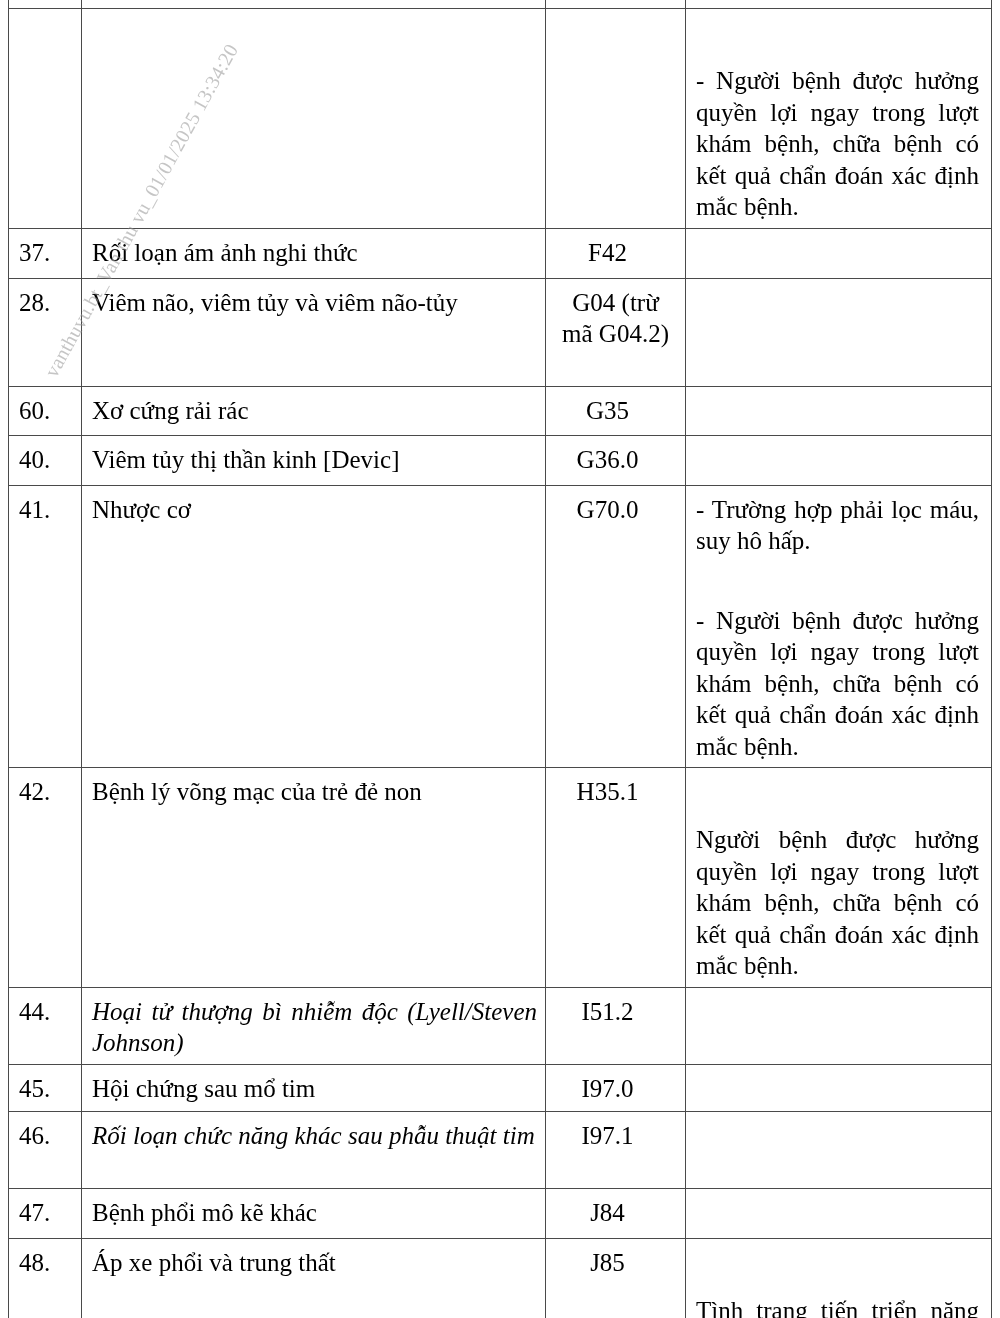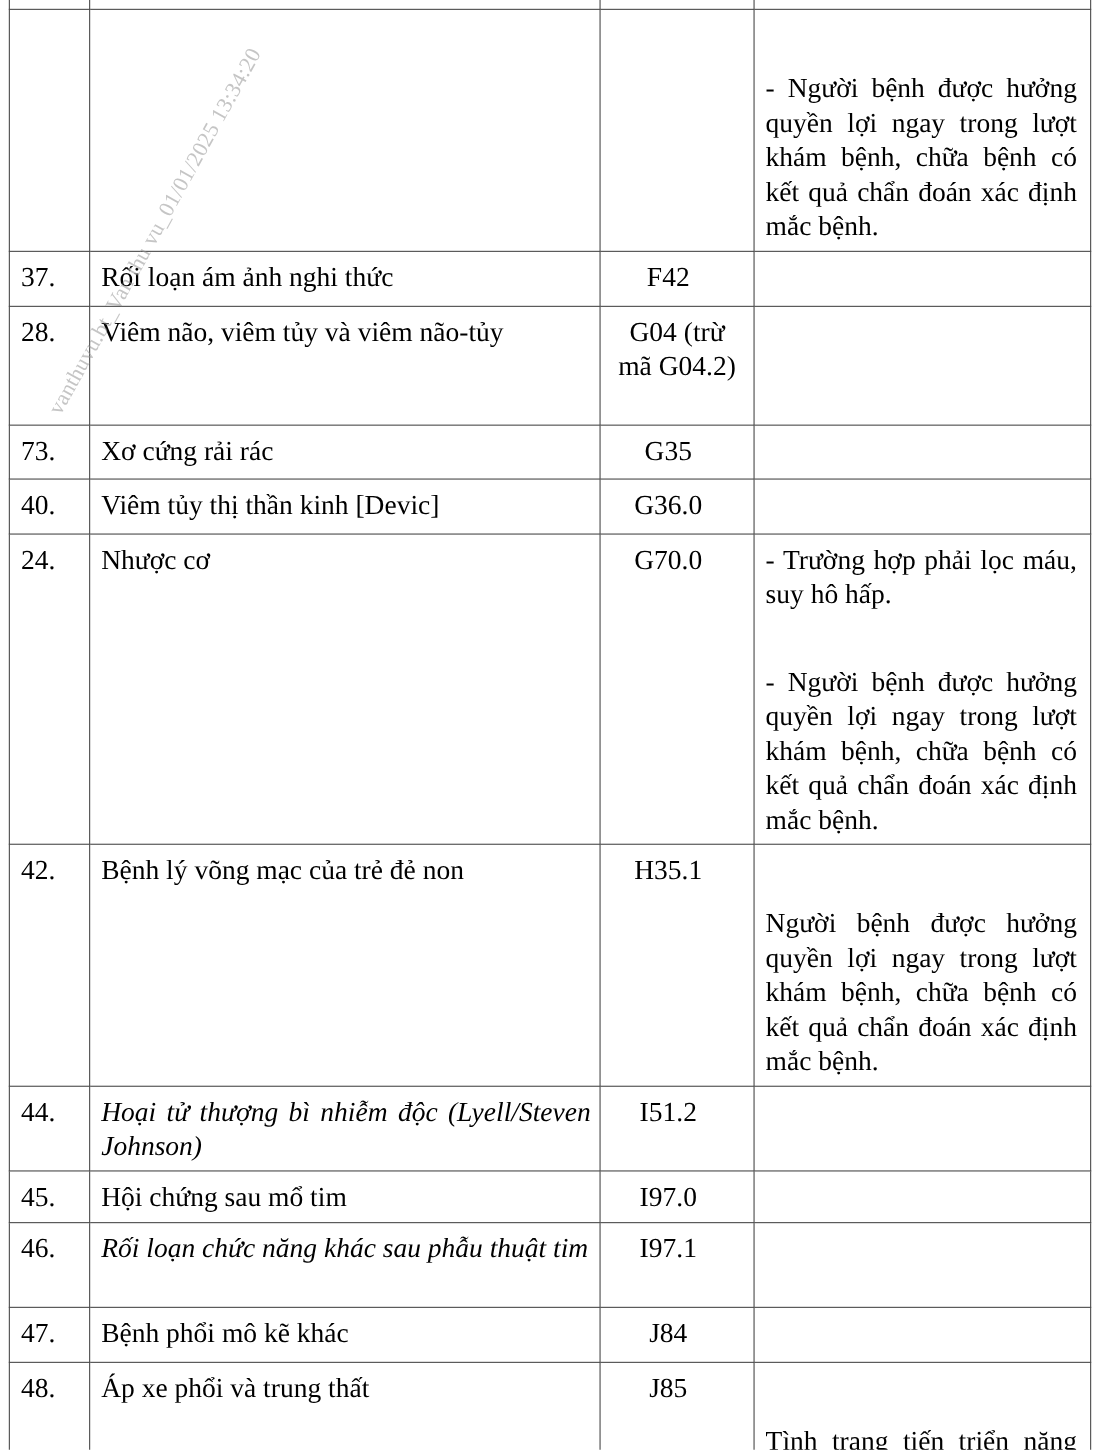--- a/index.html
+++ b/index.html
@@ -92,35 +92,35 @@
     </tr>
 
     <tr style="height:108px">
       <td class="stt">28.</td>
       <td class="name">Viêm não, viêm tủy và viêm não-tủy</td>
       <td class="code" style="padding-left:16px;padding-right:16px;">G04 (trừ mã G04.2)</td>
       <td class="note-cell"></td>
     </tr>
 
     <tr style="height:49px">
-      <td class="stt">73.</td>
+      <td class="stt">60.</td>
       <td class="name">Xơ cứng rải rác</td>
       <td class="code">G35</td>
       <td class="note-cell"></td>
     </tr>
 
     <tr style="height:50px">
       <td class="stt">40.</td>
       <td class="name">Viêm tủy thị thần kinh [Devic]</td>
       <td class="code">G36.0</td>
       <td class="note-cell"></td>
     </tr>
 
     <tr style="height:274px">
-      <td class="stt">24.</td>
+      <td class="stt">41.</td>
       <td class="name">Nhược cơ</td>
       <td class="code">G70.0</td>
       <td class="note-cell">
         <p class="note-p">- Trường hợp phải lọc máu, suy hô hấp.</p>
         <p class="note-p">- Người bệnh được hưởng quyền lợi ngay trong lượt khám bệnh, chữa bệnh có kết quả chẩn đoán xác định mắc bệnh.</p>
       </td>
     </tr>
 
     <tr style="height:173px">
       <td class="stt">42.</td>

